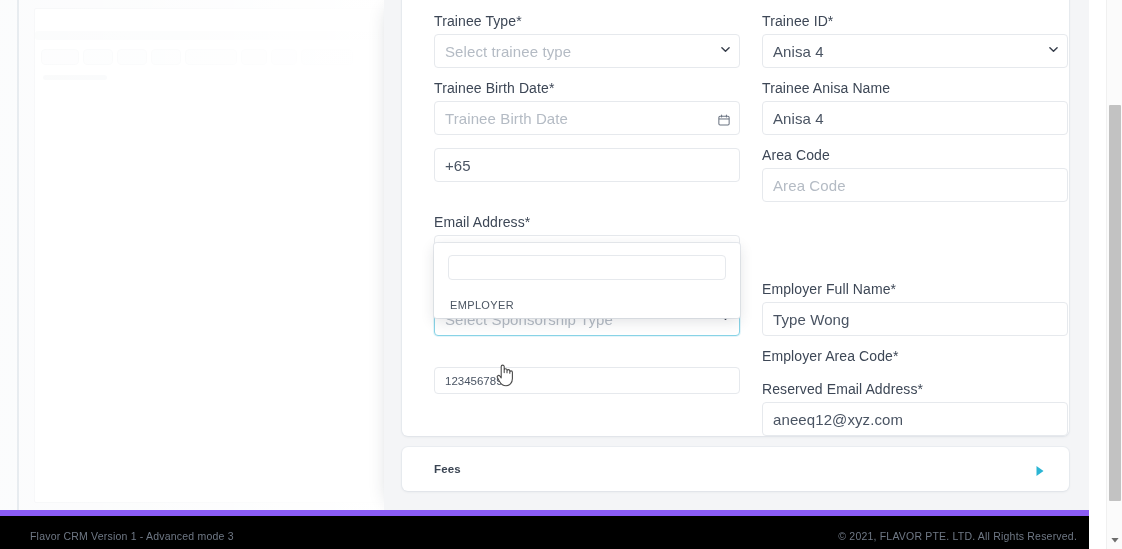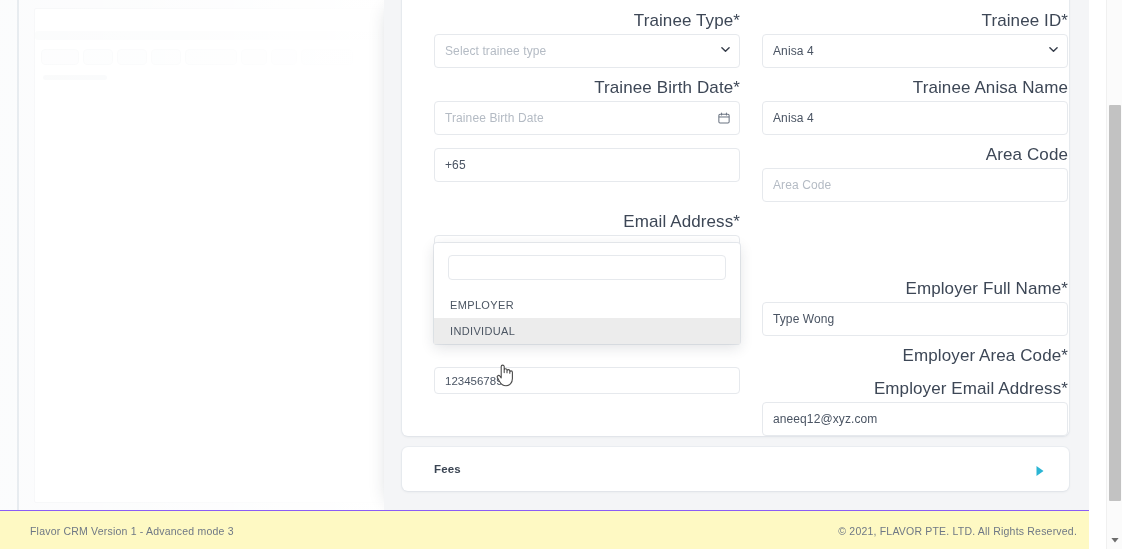--- a/index.html
+++ b/index.html
@@ -107,39 +107,38 @@
     position: absolute;
     left: 32px; top: 36px;
     width: 634px;
   }
 
   .row { display: flex; gap: 22px; margin-bottom: 13px; }
   .col { width: 306px; }
 
   label.fl {
     display: block;
-    font-size: 17px;
+    font-size: 14px;
     color: #3d4756;
     margin-bottom: 6px;
     letter-spacing: .1px;
     line-height: 14px;
-    text-align: right;
   }
 
   .field {
     position: relative;
     width: 100%;
     height: 27px;
     border: 1px solid #e6e9ed;
     border-radius: 4px;
     background: #ffffff;
     display: flex;
     align-items: center;
     padding: 16px 10px;
-    font-size: 12px;
+    font-size: 15px;
     color: #4a5463;
     letter-spacing: .1px;
   }
   .field.ph { color: #b4bbc4; }
   .field.focused {
     border: 1px solid #88d3e6;
     box-shadow: 0 0 0 1px rgba(136,211,230,.22);
   }
 
   .chev {
@@ -223,22 +222,22 @@
     right: 24px; top: 50%;
     transform: translateY(-50%);
     width: 10px; height: 12px;
   }
 
   
   .footer {
     position: absolute;
     left: 0; top: 510px;
     width: 1089px; height: 39px;
-    background: #fef9c3;
-    border-top: 1px solid #8b5cf6;
+    background: #000000;
+    border-top: 6px solid #8b5cf6;
   }
   .footer-left {
     position: absolute;
     left: 30px; top: 14px;
     font-size: 10.5px;
     color: #6f7885;
     letter-spacing: .2px;
   }
   .footer-right {
     position: absolute;
@@ -401,40 +400,37 @@
           <div class="row">
             <div class="col"></div>
             <div class="col">
               <label class="fl">Employer Area Code*</label>
             </div>
           </div>
 
           <div class="row">
             <div class="col"></div>
             <div class="col">
-              <label class="fl">Employer Email Address*</label>
+              <label class="fl">Reserved Email Address*</label>
               <div class="field">
                 <span>aneeq12@xyz.com</span>
               </div>
             </div>
           </div>
 
         </div>
 
         <div class="under-field">
           <span>123456789</span>
         </div>
 
         <div class="dropdown">
           <div class="dd-search"></div>
           <div class="dd-opt">
             <span>EMPLOYER</span>
-          </div>
-          <div class="dd-opt hover">
-            <span>INDIVIDUAL</span>
           </div>
         </div>
 
       </div>
 
       <div class="card card-fees">
         <div class="fees-label">Fees</div>
         <div class="fees-arrow">
           <svg viewBox="0 0 10 12">
               <path d="M1.5 1 L8.5 6 L1.5 11 Z" fill="#2BB5D4"></path>

